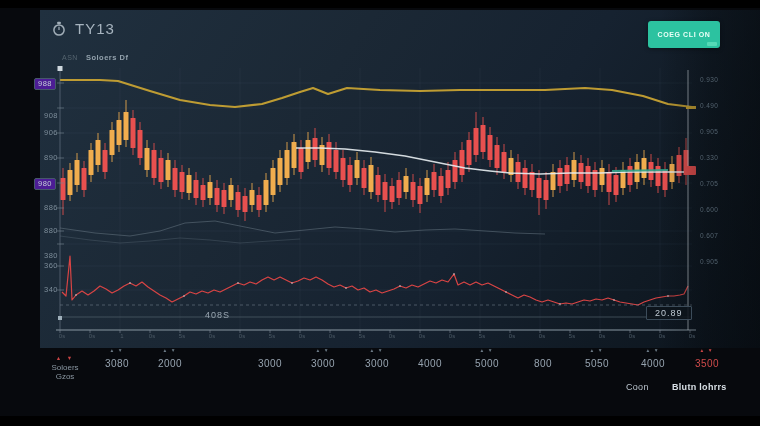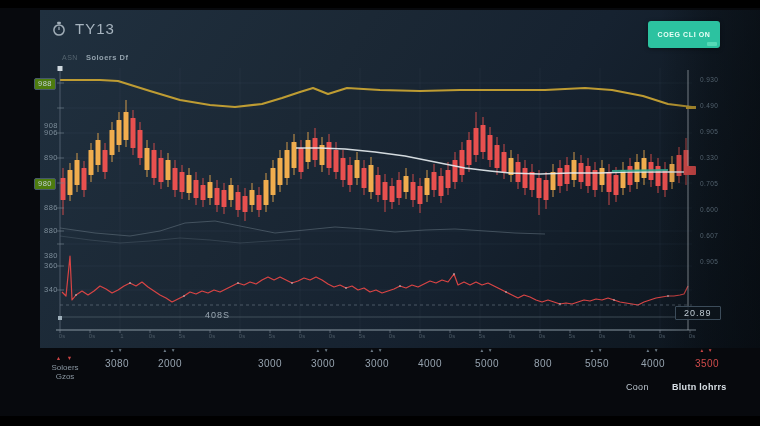--- a/index.html
+++ b/index.html
@@ -33,32 +33,32 @@
   .primary-btn::after {
     content:""; position:absolute; right:3px; bottom:2px; width:10px; height:4px;
     background:#55d9b6; border-radius:1px;
   }
   .legend { position:absolute; left:62px; top:53px; display:flex; gap:8px; align-items:baseline; }
   .legend-prefix { font-size:7px; color:#55646f; letter-spacing:.5px; }
   .legend-label { font-size:7.5px; font-weight:bold; color:#93a2ad; letter-spacing:.5px; }
   #chart-svg { position:absolute; left:0; top:0; }
   #labels { position:absolute; left:0; top:0; width:760px; height:426px; pointer-events:none; }
   .ylab { position:absolute; left:14px; width:44px; text-align:right; font-size:7.5px; color:#7d8d9a; letter-spacing:.5px; }
-  .ylab.boxed { left:auto; width:auto; border:1px solid #46586a; background:#4d7c0f; color:#c4cfd8; padding:0 3px 1px 3px; border-radius:2px; }
+  .ylab.boxed { left:auto; width:auto; border:1px solid #46586a; background:#4c1d95; color:#c4cfd8; padding:0 3px 1px 3px; border-radius:2px; }
   .ylab-right { position:absolute; left:700px; font-size:6.5px; color:#52616d; letter-spacing:.4px; }
   .xtick { position:absolute; width:20px; text-align:center; font-size:6px; color:#4c5a66; }
   .xval { position:absolute; width:44px; text-align:center; font-size:10px; letter-spacing:.5px; color:#96a3af; }
   .xval.red { color:#cf4b4b; }
   .carets { position:absolute; width:44px; text-align:center; font-size:5.5px; color:#6b7a86; letter-spacing:2px; pointer-events:auto; cursor:pointer; }
   .carets.red { color:#c94444; }
   .axis-caption { position:absolute; left:40px; top:354px; width:50px; text-align:center; font-size:8px; line-height:9px; color:#8b98a3; }
   .chart-note { position:absolute; font-size:9px; letter-spacing:1px; color:#9aa7b2; }
   .price-chip {
     position:absolute; font-size:9px; letter-spacing:1px; color:#c0cbd4;
-    border:1px solid #3c4c5a; background:rgba(13,20,27,.85); padding:1px 8px; border-radius:1px;margin-left:29px;
+    border:1px solid #3c4c5a; background:rgba(13,20,27,.85); padding:1px 8px; border-radius:1px;
   }
   .footer-link { position:absolute; top:382px; background:none; border:none; cursor:pointer;
     font-family:"Liberation Sans", sans-serif; font-size:9px; color:#b9c3cc; letter-spacing:.3px; }
   .footer-link.strong { font-weight:bold; color:#d9e0e6; }
 </style>
 </head>
 <body>
 
 <div class="page">
   <div class="black-bar-top"></div>
@@ -340,21 +340,21 @@
 
   <button class="primary-btn">COEG CLI ON</button>
 
   <div class="legend">
     <span class="legend-prefix">ASN</span>
     <span class="legend-label">Soloers Df</span>
   </div>
 
   <div id="labels">
       <div class="ylab boxed" style="top: 78px; left: 34px;">988</div>
-      <div class="ylab" style="top: 121px;">908</div>
+      <div class="ylab" style="top: 111px;">908</div>
       <div class="ylab" style="top: 128px;">906</div>
       <div class="ylab" style="top: 153px;">890</div>
       <div class="ylab boxed" style="top: 178px; left: 34px;">980</div>
       <div class="ylab" style="top: 203px;">886</div>
       <div class="ylab" style="top: 226px;">880</div>
       <div class="ylab" style="top: 251px;">380</div>
       <div class="ylab" style="top: 261px;">360</div>
       <div class="ylab" style="top: 285px;">340</div>
       <div class="ylab-right" style="top: 76px;">0.930</div>
       <div class="ylab-right" style="top: 102px;">0.490</div>

